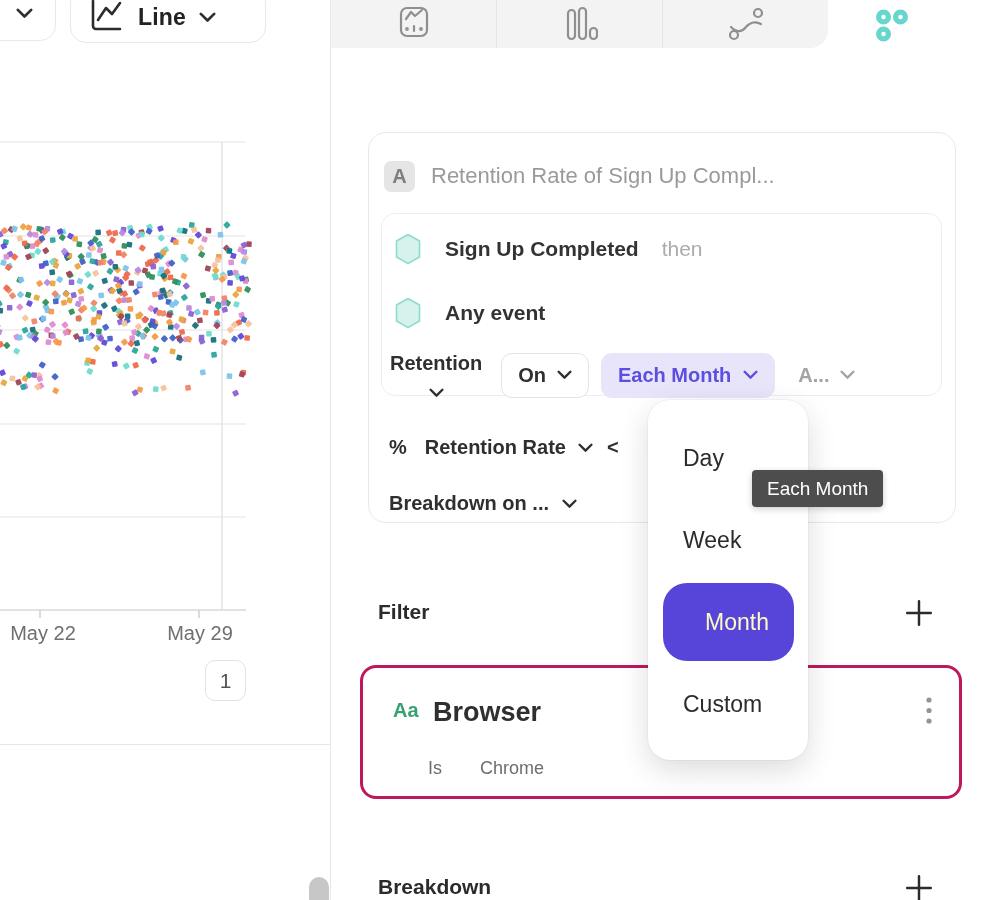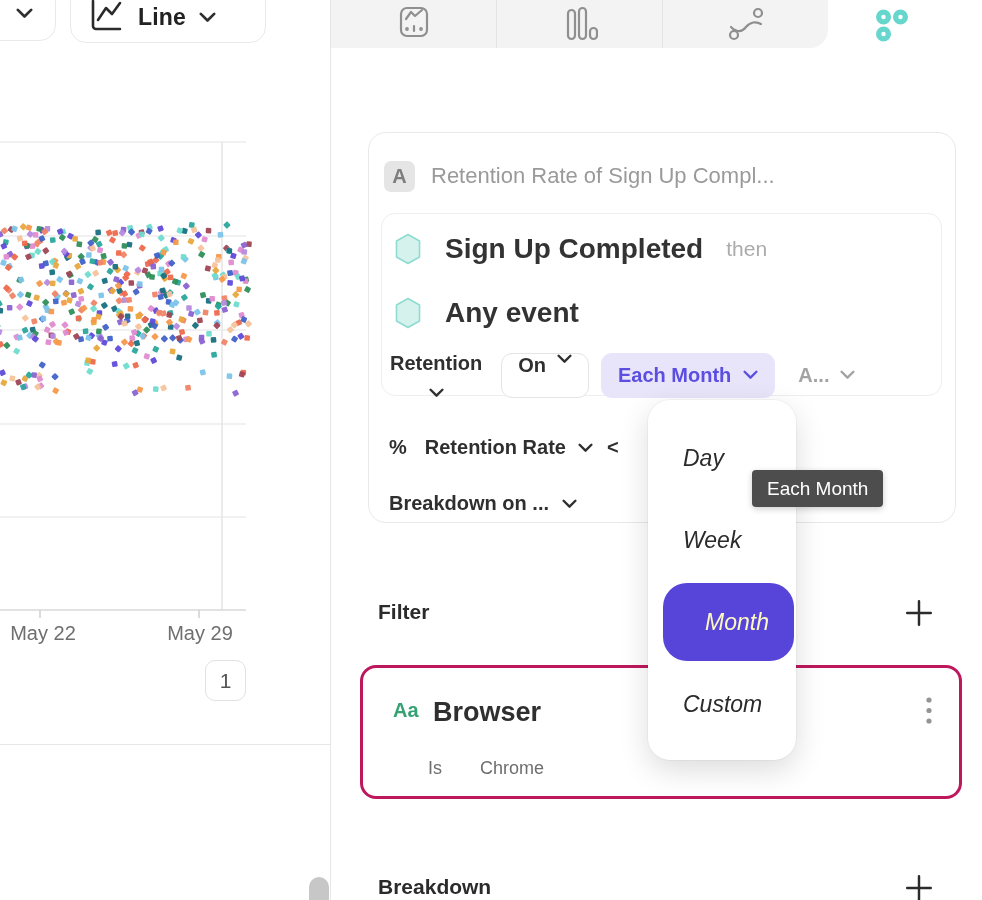--- a/index.html
+++ b/index.html
@@ -40,42 +40,42 @@
   
   #query-card { left:368px; top:132px; width:588px; height:391px; background:#fff;
     border:1px solid #e9e9e9; border-radius:18px; }
   #series-badge { left:15px; top:28px; width:31px; height:31px; background:#e5e5e5; border-radius:7px;
     display:flex; align-items:center; justify-content:center; font-size:20px; font-weight:700; color:#7e7e7e; }
   #query-title { left:62px; top:30px; font-size:22px; color:#9a9a9a; white-space:nowrap; }
   #event-card { left:12px; top:80px; width:561px; height:183px; border:1px solid #eee; border-radius:14px; background:#fff; }
   .event-row { position:absolute; left:12px; display:flex; align-items:center; gap:23px; }
   #event-row-1 { top:19px; }
   #event-row-2 { top:83px; }
-  .event-name { font-size:28px; font-weight:700; color:#333; }
+  .event-name { font-size:21px; font-weight:700; color:#333; }
   .event-suffix { font-size:21px; color:#ababab; font-weight:400; }
   .hex { width:28px; height:32px; }
   #retention-row { position:absolute; left:8px; top:138px; display:flex; align-items:center; }
   .ctl-text { font-size:20px; font-weight:700; color:#2f2f2f; display:flex; align-items:center; gap:13px;flex-direction:column; }
   #on-button { margin-left:19px; height:45px; border:1px solid #e4e4e4; border-radius:11px;
-    display:flex; gap:11px; padding:0 16px; font-size:20px; font-weight:700; background:#fff; }
+    display:flex; align-items:center; gap:11px; padding:0 16px; font-size:20px; font-weight:700; background:#fff; }
   #period-chip { margin-left:12px; height:45px; border-radius:11px; background:var(--chip-purple-bg);
     color:var(--accent-purple); display:flex; align-items:center; gap:12px; padding:0 17px;
     font-size:20px; font-weight:700; }
   #agg-dropdown { margin-left:23px; color:#a3a3a3; font-size:20px; font-weight:700;
     display:flex; align-items:center; gap:11px; }
   #measure-row { left:20px; top:303px; display:flex; align-items:center; gap:12px; }
   #measure-row .pct { font-size:20px; font-weight:700; }
   #measure-row .name { font-size:20px; font-weight:700; margin-left:6px; }
   #measure-suffix { font-size:20px; font-weight:700; margin-left:2px; }
   #breakdown-on-row { left:20px; top:359px; display:flex; align-items:center; gap:13px;
     font-size:20px; font-weight:700; }
 
   
-  #period-menu { left:648px; top:400px; width:148px; height:360px; background:#fff; border-radius:22px;
-    box-shadow:0 10px 30px rgba(0,0,0,.14), 0 0 0 1px rgba(0,0,0,.03); z-index:50;font-style:italic; }
+  #period-menu { left:648px; top:400px; width:160px; height:360px; background:#fff; border-radius:22px;
+    box-shadow:0 10px 30px rgba(0,0,0,.14), 0 0 0 1px rgba(0,0,0,.03); z-index:50; }
   .menu-item { position:absolute; left:0; width:100%; font-size:23px; color:#2b2b2b;
     padding-left:35px; display:flex; align-items:center; height:57px; }
   #mi-0 { top:30px; } #mi-1 { top:112px; } #mi-3 { top:276px; }
   #mi-2 { top:183px; left:15px; width:131px; height:78px; border-radius:24px;
     background:var(--selected-purple-bg); color:#fef9c3; justify-content:center; padding-left:17px; }
 
   
   #period-tooltip { left:752px; top:470px; height:37px; background:var(--tooltip-bg); color:#fff;
     border-radius:4px; display:flex; align-items:center; padding:0 15px; font-size:19px; z-index:60;
     box-shadow:0 2px 6px rgba(0,0,0,.2); }

